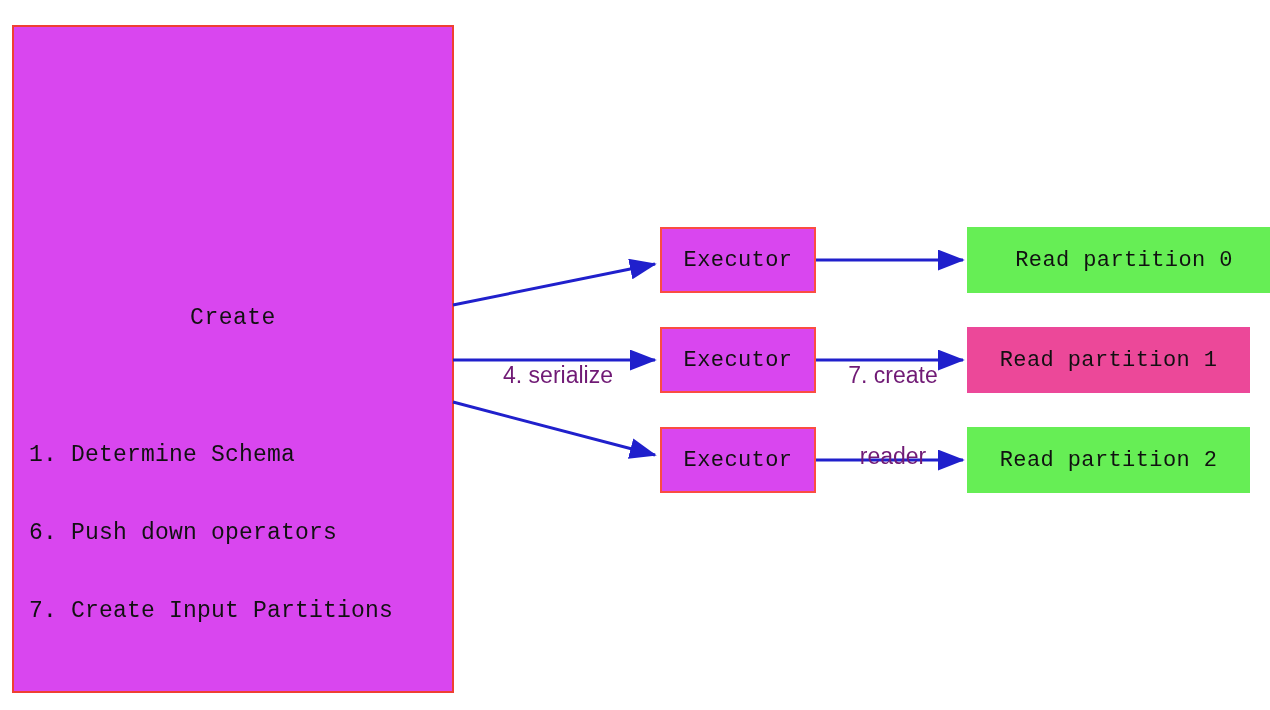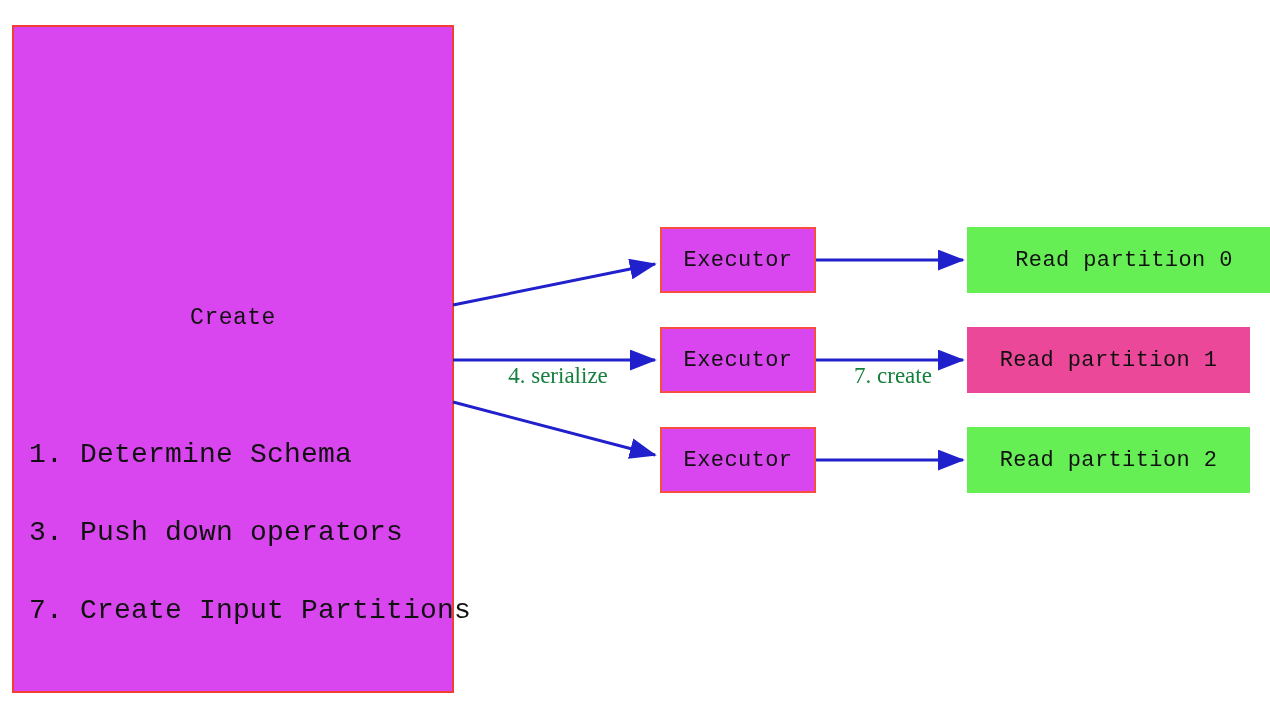--- a/index.html
+++ b/index.html
@@ -44,38 +44,38 @@
     border: none;
     display: flex;
     align-items: center;
     justify-content: center;
   }
   .mono {
     font-family: "Liberation Mono", "DejaVu Sans Mono", monospace;
     color: #111111;
   }
   .serif {
-    font-family: Liberation Serif, serif;
-    color: #15803d;
+    font-family: Liberation Sans, sans-serif;
+    color: #701a75;
   }
   .driver-title {
     position: absolute;
     left: 0;
     right: 0;
     top: 278px;
     text-align: center;
     font-size: 23px;
     letter-spacing: 0.5px;
     white-space: pre;
   }
   .driver-steps {
     position: absolute;
     left: 15px;
     top: 363px;
-    font-size: 28px;
+    font-size: 23px;
     line-height: 26px;
     letter-spacing: 0.2px;
     white-space: pre;
   }
   .driver-steps div {
     white-space: pre;
   }
   .exec-label {
     font-size: 22px;
     letter-spacing: 0.4px;
@@ -99,21 +99,21 @@
 </style>
 </head>
 <body>
 
 <div id="canvas">
 
   <div class="box box-driver" style="left:12px; top:25px; width:442px; height:668px;">
     <div class="mono driver-title">Create</div>
     <div class="mono driver-steps">
       <div>1. Determine Schema</div>
-      <div>3. Push down operators</div>
+      <div>6. Push down operators</div>
       <div>7. Create Input Partitions</div>
     </div>
   </div>
 
   <svg class="layer" viewBox="0 0 1270 710" xmlns="http://www.w3.org/2000/svg">
     <defs>
       <marker id="ah" markerWidth="9" markerHeight="7" refX="8.4" refY="3.5" orient="auto" markerUnits="strokeWidth">
         <path d="M0,0 L9,3.5 L0,7 Z" fill="#2020cc"></path>
       </marker>
     </defs>
@@ -130,20 +130,21 @@
 
     <line x1="816" y1="460" x2="963" y2="460" stroke="#2020cc" stroke-width="3" marker-end="url(#ah)"></line>
   </svg>
 
   <div class="serif edge-label" style="left:458px; top:308px; width:200px;">
     <div>4. serialize</div>
   </div>
 
   <div class="serif edge-label" style="left:813px; top:308px; width:160px;">
     <div>7. create</div>
+    <div>reader</div>
   </div>
 
   <div class="box box-executor" style="left:660px; top:227px; width:156px; height:66px;">
     <span class="mono exec-label">Executor</span>
   </div>
   <div class="box box-executor" style="left:660px; top:327px; width:156px; height:66px;">
     <span class="mono exec-label">Executor</span>
   </div>
   <div class="box box-executor" style="left:660px; top:427px; width:156px; height:66px;">
     <span class="mono exec-label">Executor</span>

